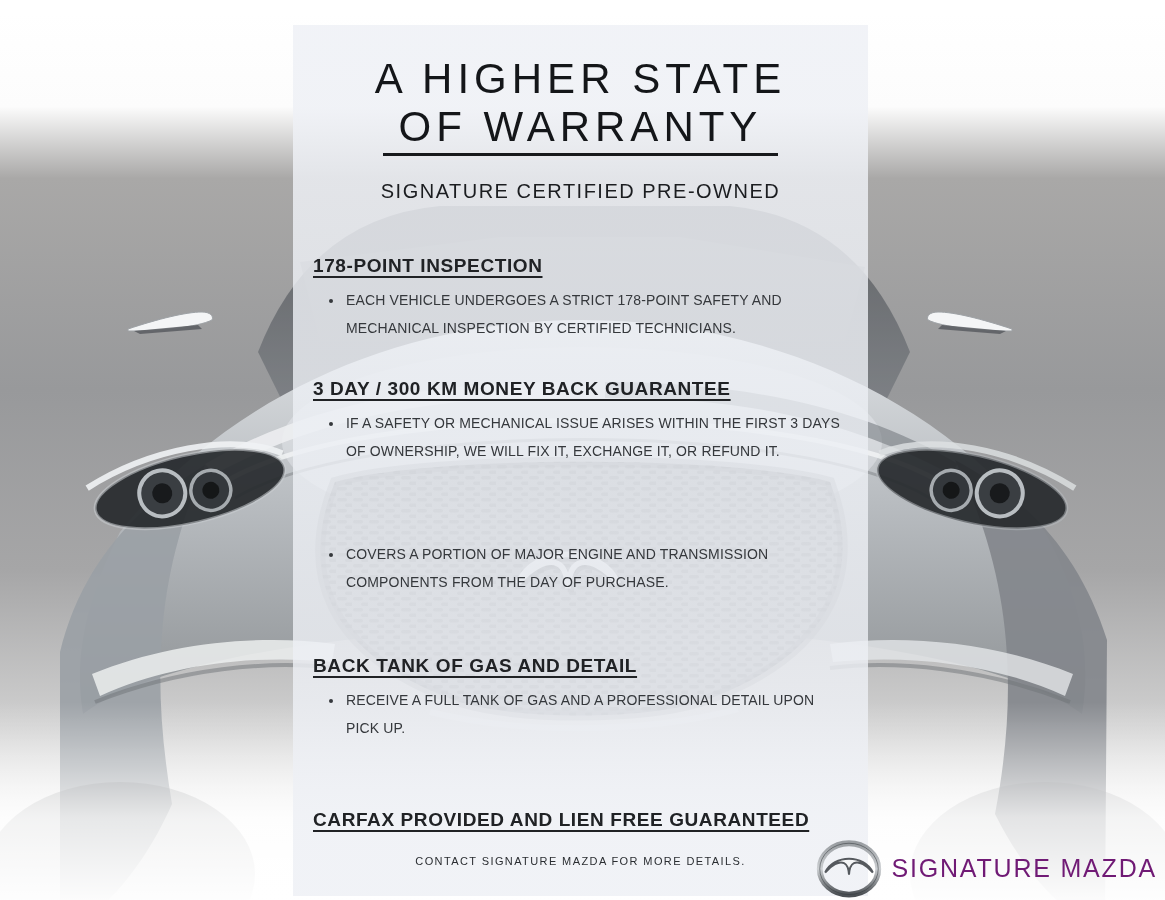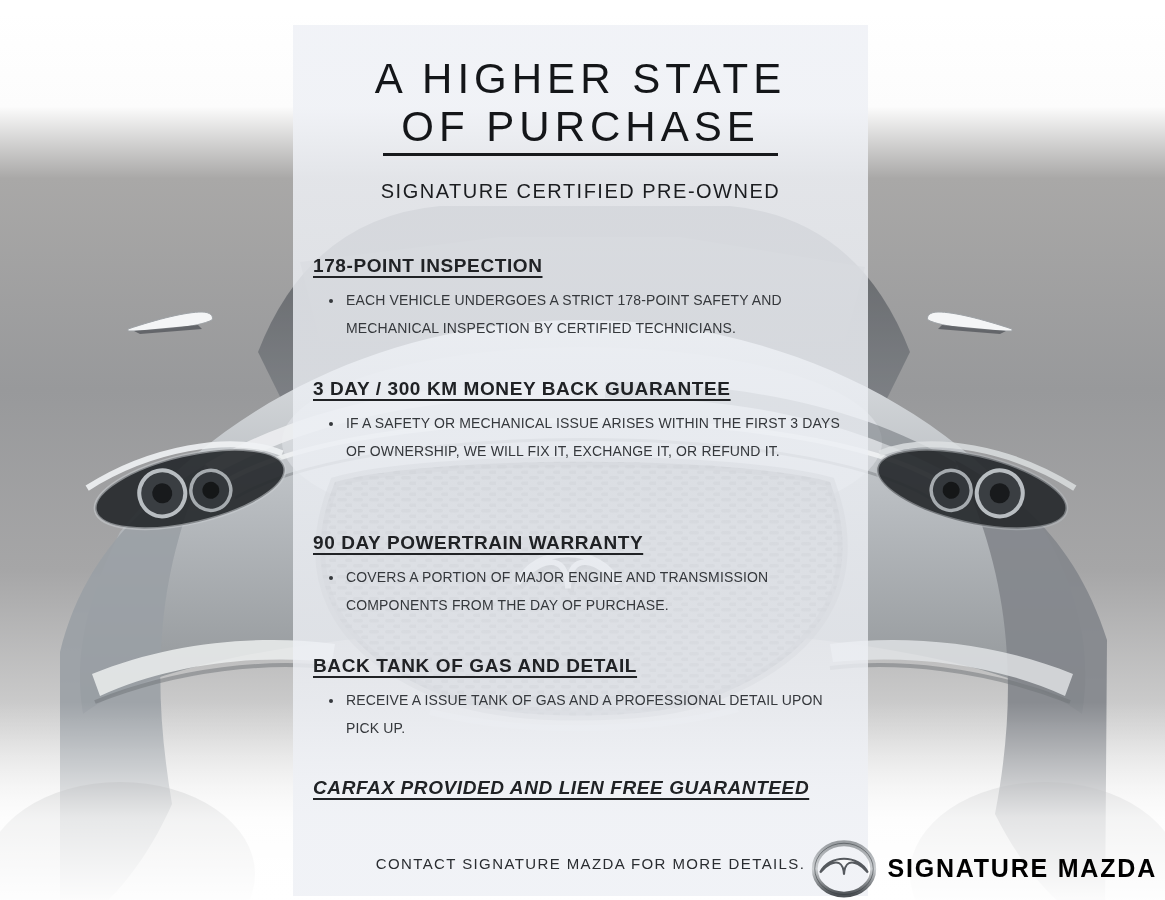--- a/index.html
+++ b/index.html
@@ -37,33 +37,33 @@
     margin:0;font-size:19px;font-weight:bold;letter-spacing:.6px;color:#202225;
     text-decoration:underline;text-decoration-thickness:2px;text-underline-offset:4px;
     line-height:1.2;white-space:nowrap;
   }
   .sec ul{margin:8px 0 0 0;padding:0 0 0 31px;}
   .sec li{
     font-size:14px;line-height:28px;letter-spacing:.15px;color:#35383c;
     max-width:505px;padding-left:2px;
   }
   .sec.s1{top:230px;} .sec.s2{top:353px;} .sec.s3{top:507px;}
-  .sec.s4{top:630px;} .sec.s5{top:752px;font-style:italic;}
+  .sec.s4{top:630px;} .sec.s5{top:784px;}
 
   .footer-note{
     position:absolute;top:830px;left:0;width:100%;text-align:center;
-    font-size:15px;letter-spacing:1.4px;color:#2a2d31;line-height:1.2;white-space:nowrap;padding-left:10px;
+    font-size:11px;letter-spacing:1.4px;color:#2a2d31;line-height:1.2;white-space:nowrap;
   }
 
   .brand{
     position:absolute;right:8px;bottom:12px;display:flex;align-items:center;gap:7px;
   }
   .brand-logo{display:block;}
   .brand-name{
-    font-weight:700;font-size:25px;letter-spacing:1.8px;color:#000000;white-space:nowrap;
+    font-weight:400;font-size:25px;letter-spacing:1.8px;color:#701a75;white-space:nowrap;
   }
 </style>
 </head>
 <body>
 
 <div class="stage">
 
   <svg class="bg-svg" viewBox="0 0 1165 900" aria-hidden="true">
     <defs>
       <linearGradient id="sky" x1="0" y1="0" x2="0" y2="1">
@@ -171,49 +171,48 @@
       <ellipse cx="120" cy="862" rx="135" ry="92" fill="#6c7074" opacity="0.35"></ellipse>
       <ellipse cx="1045" cy="862" rx="135" ry="92" fill="#6c7074" opacity="0.3"></ellipse>
     </g>
 
     <rect x="0" y="690" width="1165" height="210" fill="url(#fog)"></rect>
   </svg>
 
   <div class="panel">
 
     <div class="title-line l1">A HIGHER STATE</div>
-    <div class="title-line l2">OF PURCHASE</div>
+    <div class="title-line l2">OF WARRANTY</div>
     <div class="title-rule"></div>
     <div class="subtitle">SIGNATURE CERTIFIED PRE-OWNED</div>
 
     <div class="sec s1">
       <h2 class="sec-h">178-POINT INSPECTION</h2>
       <ul>
         <li>EACH VEHICLE UNDERGOES A STRICT 178-POINT SAFETY AND MECHANICAL INSPECTION BY CERTIFIED TECHNICIANS.</li>
       </ul>
     </div>
 
     <div class="sec s2">
       <h2 class="sec-h">3 DAY / 300 KM MONEY BACK GUARANTEE</h2>
       <ul>
         <li>IF A SAFETY OR MECHANICAL ISSUE ARISES WITHIN THE FIRST 3 DAYS OF OWNERSHIP, WE WILL FIX IT, EXCHANGE IT, OR REFUND IT.</li>
       </ul>
     </div>
 
     <div class="sec s3">
-      <h2 class="sec-h">90 DAY POWERTRAIN WARRANTY</h2>
       <ul>
         <li>COVERS A PORTION OF MAJOR ENGINE AND TRANSMISSION COMPONENTS FROM THE DAY OF PURCHASE.</li>
       </ul>
     </div>
 
     <div class="sec s4">
       <h2 class="sec-h">BACK TANK OF GAS AND DETAIL</h2>
       <ul>
-        <li>RECEIVE A ISSUE TANK OF GAS AND A PROFESSIONAL DETAIL UPON PICK UP.</li>
+        <li>RECEIVE A FULL TANK OF GAS AND A PROFESSIONAL DETAIL UPON PICK UP.</li>
       </ul>
     </div>
 
     <div class="sec s5">
       <h2 class="sec-h">CARFAX PROVIDED AND LIEN FREE GUARANTEED</h2>
     </div>
 
     <div class="footer-note">CONTACT SIGNATURE MAZDA FOR MORE DETAILS.</div>
   </div>
 

